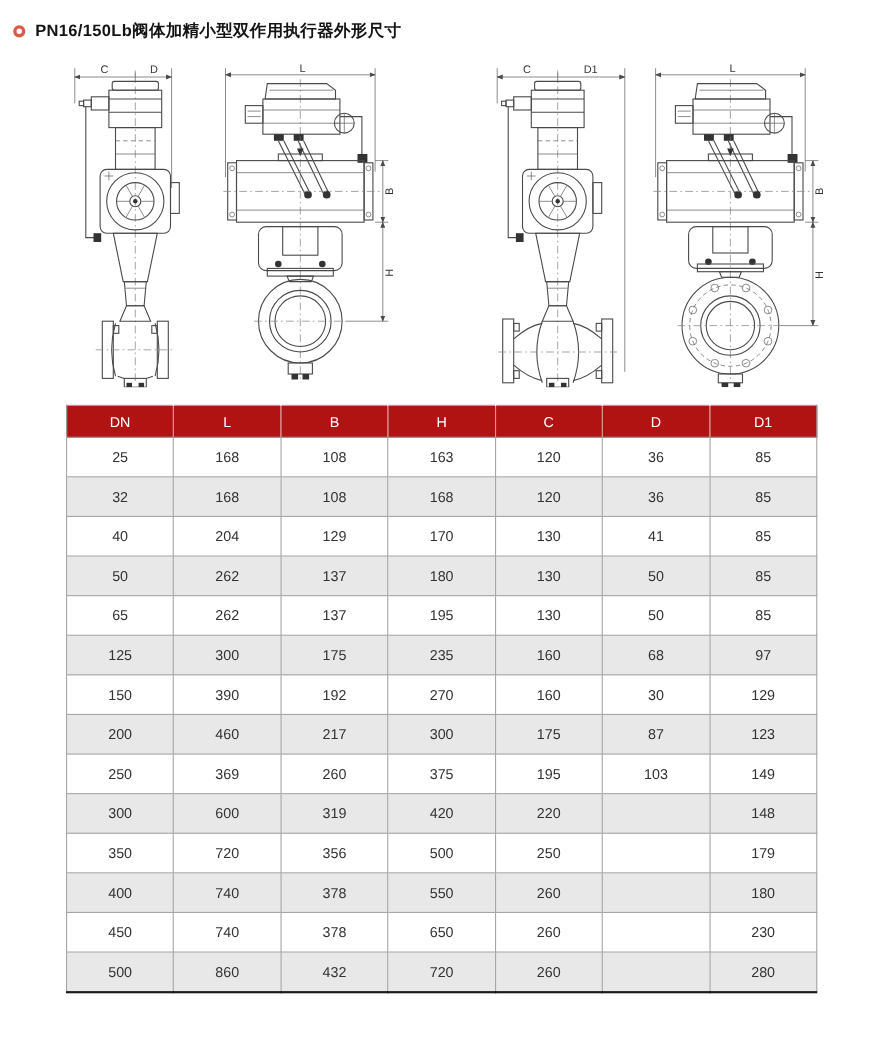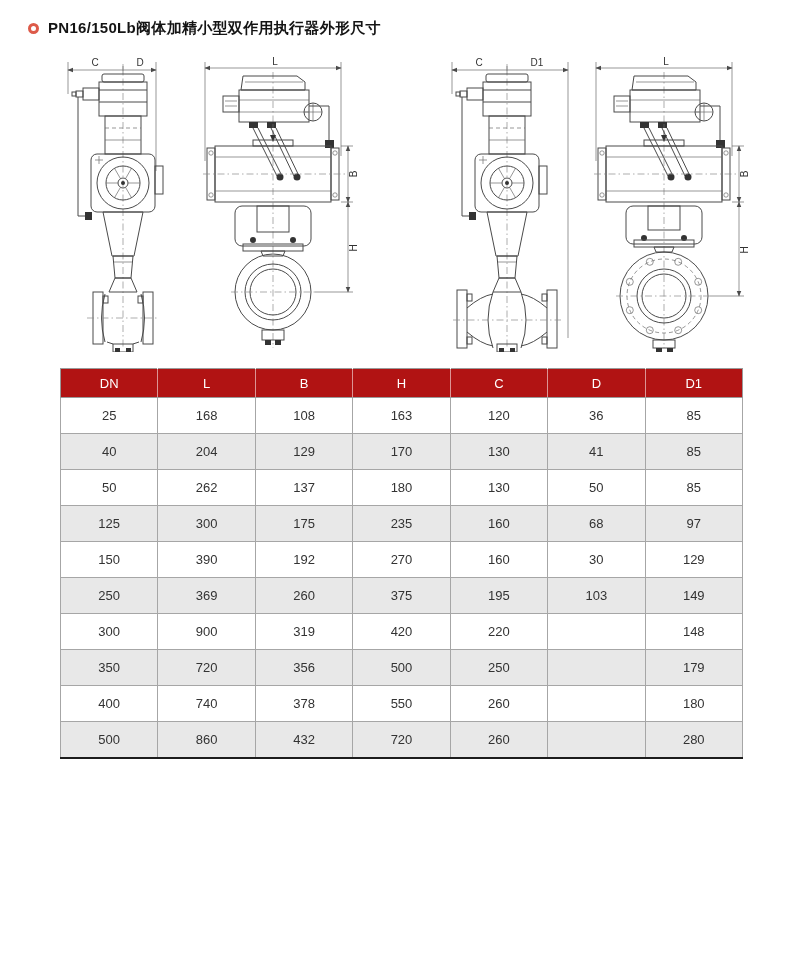--- a/index.html
+++ b/index.html
@@ -2,21 +2,21 @@
 <html><head>
 <meta charset="utf-8">
 <style>
   html,body{margin:0;padding:0;}
   body{
     width:790px;height:956px;background:#ffffff;
     font-family:"Liberation Sans","DejaVu Sans",sans-serif;
     position:relative;overflow:hidden;
   }
   .title-row{
-    position:absolute;left:28px;top:19px;
+    position:absolute;left:12px;top:19px;
     display:flex;align-items:center;gap:9px;
   }
   .bullet-ring{
     width:5px;height:5px;border:3px solid #dd5a49;border-radius:50%;
     background:#fff;flex:0 0 auto;
   }
   .page-title{
     font-size:15px;font-weight:bold;color:#141414;letter-spacing:0.3px;
   }
   .drawings{
@@ -355,67 +355,94 @@
       <tr>
         <td>25</td>
         <td>168</td>
         <td>108</td>
         <td>163</td>
         <td>120</td>
         <td>36</td>
         <td>85</td>
       </tr>
       <tr>
+        <td>32</td>
+        <td>168</td>
+        <td>108</td>
+        <td>168</td>
+        <td>120</td>
+        <td>36</td>
+        <td>85</td>
+      </tr>
+      <tr>
         <td>40</td>
         <td>204</td>
         <td>129</td>
         <td>170</td>
         <td>130</td>
         <td>41</td>
         <td>85</td>
       </tr>
       <tr>
         <td>50</td>
         <td>262</td>
         <td>137</td>
         <td>180</td>
         <td>130</td>
         <td>50</td>
         <td>85</td>
       </tr>
       <tr>
+        <td>65</td>
+        <td>262</td>
+        <td>137</td>
+        <td>195</td>
+        <td>130</td>
+        <td>50</td>
+        <td>85</td>
+      </tr>
+      <tr>
         <td>125</td>
         <td>300</td>
         <td>175</td>
         <td>235</td>
         <td>160</td>
         <td>68</td>
         <td>97</td>
       </tr>
       <tr>
         <td>150</td>
         <td>390</td>
         <td>192</td>
         <td>270</td>
         <td>160</td>
         <td>30</td>
         <td>129</td>
       </tr>
       <tr>
+        <td>200</td>
+        <td>460</td>
+        <td>217</td>
+        <td>300</td>
+        <td>175</td>
+        <td>87</td>
+        <td>123</td>
+      </tr>
+      <tr>
         <td>250</td>
         <td>369</td>
         <td>260</td>
         <td>375</td>
         <td>195</td>
         <td>103</td>
         <td>149</td>
       </tr>
       <tr>
         <td>300</td>
-        <td>900</td>
+        <td>600</td>
         <td>319</td>
         <td>420</td>
         <td>220</td>
         <td></td>
         <td>148</td>
       </tr>
       <tr>
         <td>350</td>
         <td>720</td>
         <td>356</td>
@@ -427,20 +454,29 @@
       <tr>
         <td>400</td>
         <td>740</td>
         <td>378</td>
         <td>550</td>
         <td>260</td>
         <td></td>
         <td>180</td>
       </tr>
       <tr>
+        <td>450</td>
+        <td>740</td>
+        <td>378</td>
+        <td>650</td>
+        <td>260</td>
+        <td></td>
+        <td>230</td>
+      </tr>
+      <tr>
         <td>500</td>
         <td>860</td>
         <td>432</td>
         <td>720</td>
         <td>260</td>
         <td></td>
         <td>280</td>
       </tr>
     </tbody>
 </table>

